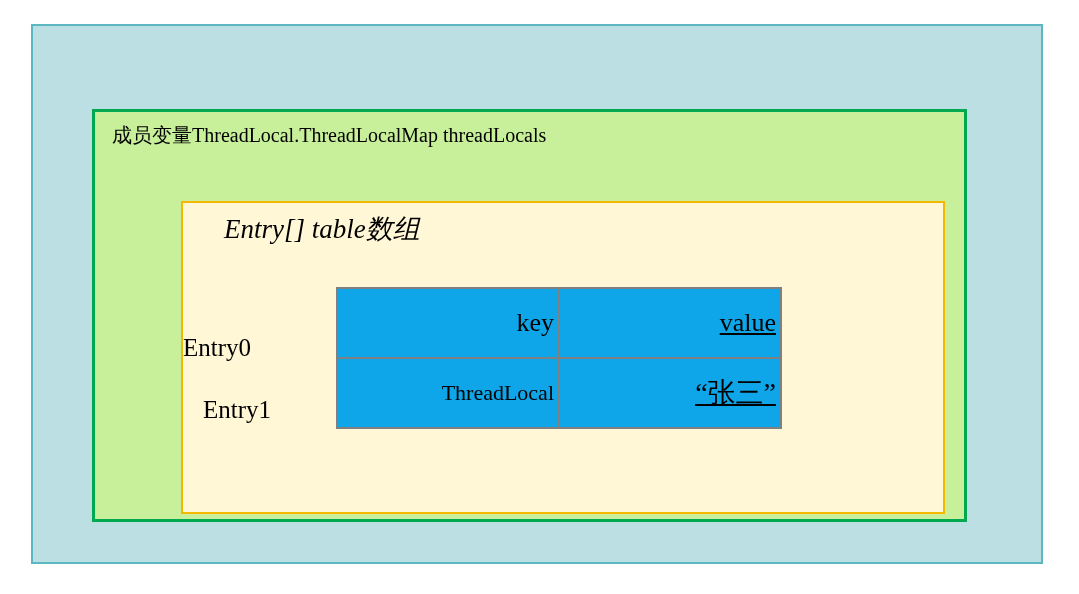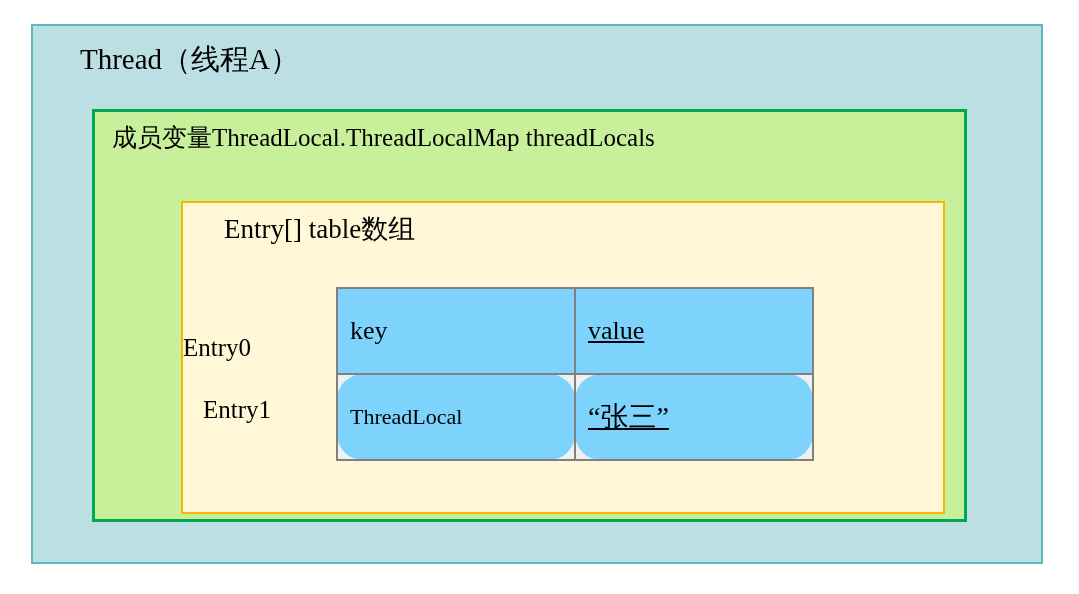--- a/index.html
+++ b/index.html
@@ -54,21 +54,21 @@
     width: 875px;
     height: 413px;
     box-sizing: border-box;
     background: #c8f09a;
     border: 3px solid #00a94f;
   }
   .map-title {
     position: absolute;
     left: 17px;
     top: 12px;
-    font-size: 25px;
+    font-size: 20px;
     line-height: 1.1;
     white-space: nowrap;
   }
 
   
   .table-box {
     position: absolute;
     left: 86px;
     top: 89px;
     width: 764px;
@@ -77,20 +77,21 @@
     background: #fff7d6;
     border: 2px solid #f5b800;
   }
   .table-title {
     position: absolute;
     left: 41px;
     top: 12px;
     font-size: 27px;
     line-height: 1.1;
     white-space: nowrap;
+    font-style: italic;
   }
 
   
   .entry-labels {
     position: absolute;
     left: 0px;
     top: 57px;
     width: 153px;
   }
   .entry-label {
@@ -108,47 +109,45 @@
   
   .kv-table {
     position: absolute;
     left: 153px;
     top: 84px;
     border-collapse: collapse;
     background: #f0f0f0;
   }
   .kv-table td, .kv-table th {
     border: 2px solid #808080;
-    background: #7dd3fc;
-    text-align: left;
+    background: #0ea5e9;
+    text-align: right;
     font-weight: normal;
-    padding: 12px;
+    padding: 4px;
     height: 60px;
   }
   .kv-table .col-key   { width: 212px; }
   .kv-table .col-value { width: 212px; text-decoration: underline; }
   .kv-table th {
     font-size: 26px;
   }
   .kv-table td {
     font-size: 22px;
-    border-radius: 26px;
   }
   .kv-table td.value-cell {
     font-size: 28px;
   }
 </style>
 </head>
 <body>
 
 <div id="diagram-canvas">
 
   <div class="thread-box">
 
-    <div class="thread-title">Thread（线程A）</div>
 
     <div class="map-box">
 
       <div class="map-title">成员变量ThreadLocal.ThreadLocalMap threadLocals</div>
 
       <div class="table-box">
 
         <div class="table-title">Entry[] table数组</div>
 
         <div class="entry-labels">

